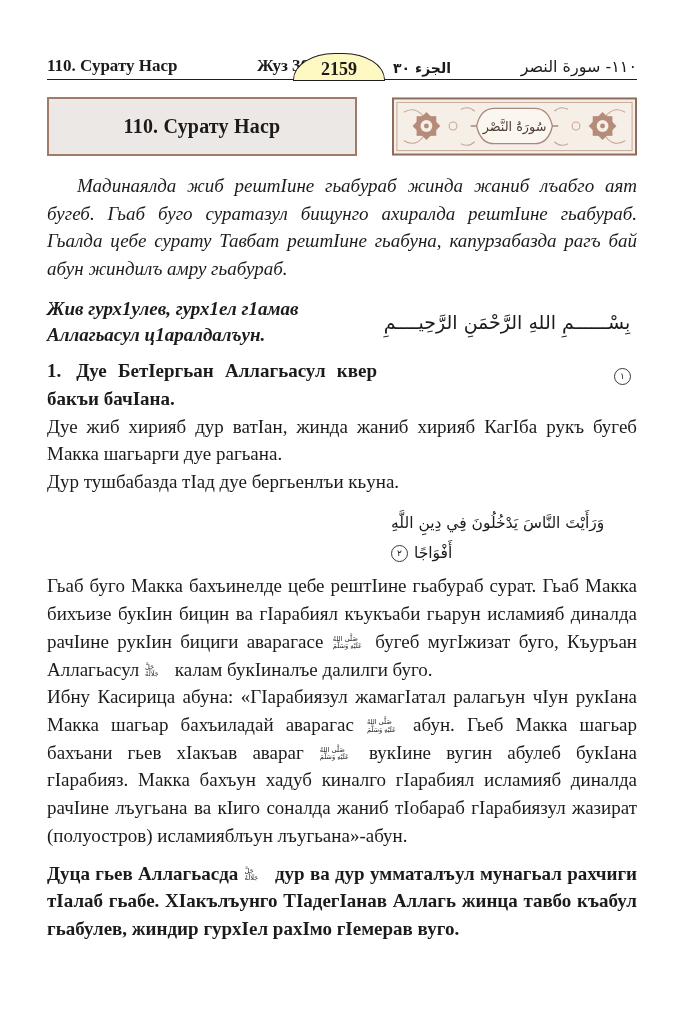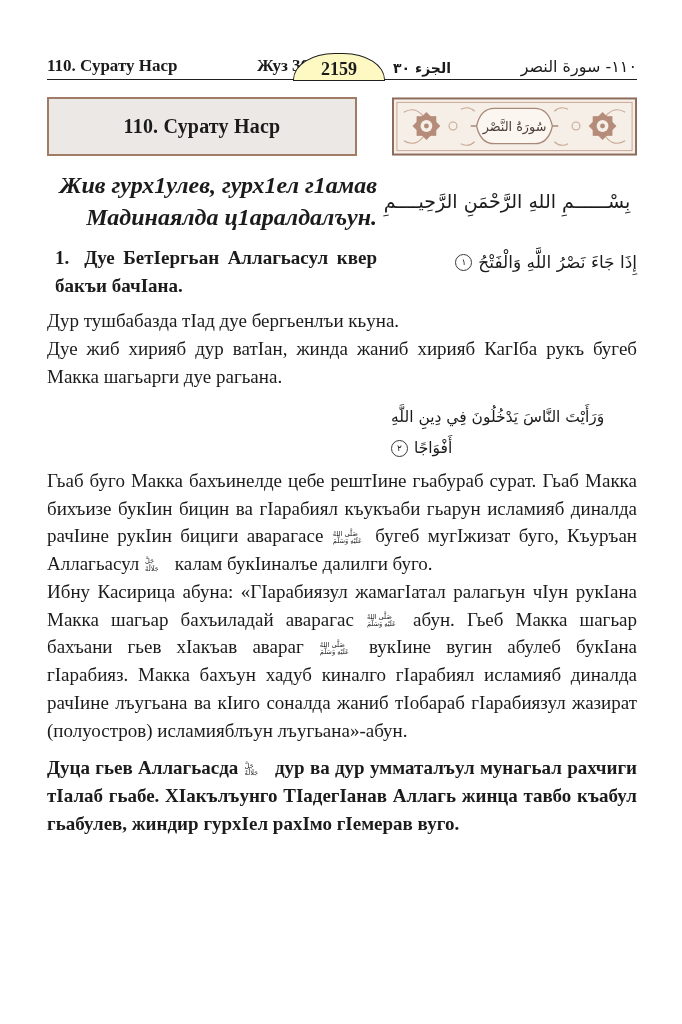--- a/index.html
+++ b/index.html
@@ -26,38 +26,38 @@
   .title-box b{font-size:20px;letter-spacing:.2px;}
   .ornament{flex:1;height:59px;text-align:center;}
   .ornament svg{display:block;width:100%;height:100%;}
 
   
   .intro{margin:16px 0 0 0;font-style:italic;font-size:19px;line-height:1.46;
     text-align:justify;text-indent:30px;}
 
   
   .basmala-row{display:flex;margin-top:13px;align-items:center;}
-  .basmala-caption{width:330px;text-align:right;font-weight:bold;font-style:italic;
-    font-size:24px;line-height:1.35;}
+  .basmala-caption{width:330px;text-align:left;font-weight:bold;font-style:italic;
+    font-size:19px;line-height:1.35;}
   .basmala-ar{flex:1;text-align:center;direction:rtl;font-family:"DejaVu Sans",sans-serif;
     font-size:19px;}
 
   
   .verse{margin-top:10px;}
   .ayah{float:right;direction:rtl;font-family:"DejaVu Sans",sans-serif;margin:2px 0 4px 14px;}
   .ayah .ar-line{white-space:nowrap;line-height:1.95;}
   .w1{width:246px;}
   .a18{font-size:17px;text-align:right;}
   .a16{font-size:15.5px;text-align:left;}
   .l2-left{text-align:left;}
   .l2-center{text-align:center;}
   .ayah-marker{display:inline-flex;width:15px;height:15px;border:1.2px solid #3a3a3a;
     border-radius:50%;align-items:center;justify-content:center;font-size:9px;line-height:1;
     margin-right:6px;vertical-align:middle;}
-  p.lead{margin:8px;font-weight:bold;font-size:19px;line-height:1.46;text-align:justify;}
+  p.lead{margin:0;font-weight:bold;font-size:19px;line-height:1.46;text-align:justify;}
   .vnum{margin-right:15px;}
   p.plain{margin:0;clear:right;font-size:19px;line-height:1.46;text-align:justify;}
   p.boldpara{margin:0;clear:right;font-weight:bold;font-size:19px;line-height:1.46;text-align:justify;}
 
   
   .hon{display:inline-block;width:33px;font-size:6.6px;line-height:1.1;text-align:left;
     direction:rtl;font-family:"DejaVu Sans",sans-serif;font-weight:normal;font-style:normal;
     vertical-align:middle;margin:0 1px;}
   .hon2{width:24px;}
 </style>
@@ -115,38 +115,39 @@
 
           <g>
             <path d="M86,29 q4,-18 18,-18 h41 q14,0 18,18 q-4,18 -18,18 h-41 q-14,0 -18,-18 Z" fill="#fbf6f0" stroke="#a8897a" stroke-width="1.3"></path>
             <path d="M80,29 h6 M163,29 h6" stroke="#a8897a" stroke-width="1.3"></path>
             <text x="124.5" y="34.5" text-anchor="middle" font-family="DejaVu Sans, sans-serif" font-size="13" fill="#4a3c34" direction="rtl">سُورَةُ النَّصْر</text>
           </g>
         </svg>
       </div>
     </div>
 
+    <p class="intro">Мадинаялда жиб рештIине гьабураб жинда жаниб лъабго аят бугеб. Гьаб буго суратазул бищунго ахиралда рештIине гьабураб. Гьалда цебе сурату Тавбат рештIине гьабуна, капурзабазда рагъ бай абун жиндилъ амру гьабураб.</p>
 
     <div class="basmala-row">
       <div class="basmala-caption">
         <span>Жив гурх1улев, гурх1ел г1амав</span><br>
-        <span>Мадинаялда ц1аралдалъун.</span>
+        <span>Аллагьасул ц1аралдалъун.</span>
       </div>
       <div class="basmala-ar">بِسْــــــمِ اللهِ الرَّحْمَنِ الرَّحِيــــمِ</div>
     </div>
 
     <section class="verse">
       <div class="ayah w1">
-        <div class="ar-line a18"><span>إِذَا جَاءَ نَصْرُ اللَّهِ وَالْفَتْحُ</span><span class="ayah-marker">
+        <div class="ar-line a18"><span class="ayah-marker">
               <span>١</span>
             </span></div>
       </div>
       <p class="lead"><span class="vnum">1.</span><span class="rich">Дуе БетIергьан Аллагьасул квер бакъи бачIана.</span></p>
+      <p class="plain">Дуе жиб хирияб дур ватIан, жинда жаниб хирияб КагIба рукъ бугеб Макка шагьарги дуе рагьана.</p>
       <p class="plain">Дур тушбабазда тIад дуе бергьенлъи кьуна.</p>
-      <p class="plain">Дуе жиб хирияб дур ватIан, жинда жаниб хирияб КагIба рукъ бугеб Макка шагьарги дуе рагьана.</p>
     </section>
 
     <section class="verse">
       <div class="ayah w1">
         <div class="ar-line a16"><span>وَرَأَيْتَ النَّاسَ يَدْخُلُونَ فِي دِينِ اللَّهِ</span></div>
         <div class="ar-line a16 l2-left"><span>أَفْوَاجًا</span><span class="ayah-marker">
               <span>٢</span>
             </span></div>
       </div>
       <p class="plain rich">Гьаб буго Макка бахъинелде цебе рештIине гьабураб сурат. Гьаб Макка бихъизе букIин бицин ва гIарабиял къукъаби гьарун исламияб диналда рачIине рукIин бициги аварагасе <span class="hon">صَلَّى اللهُ عَلَيْهِ وَسَلَّمَ</span> бугеб мугIжизат буго, Къуръан Аллагьасул <span class="hon hon2">جَلَّ جَلَالُهُ</span> калам букIиналъе далилги буго.</p>

